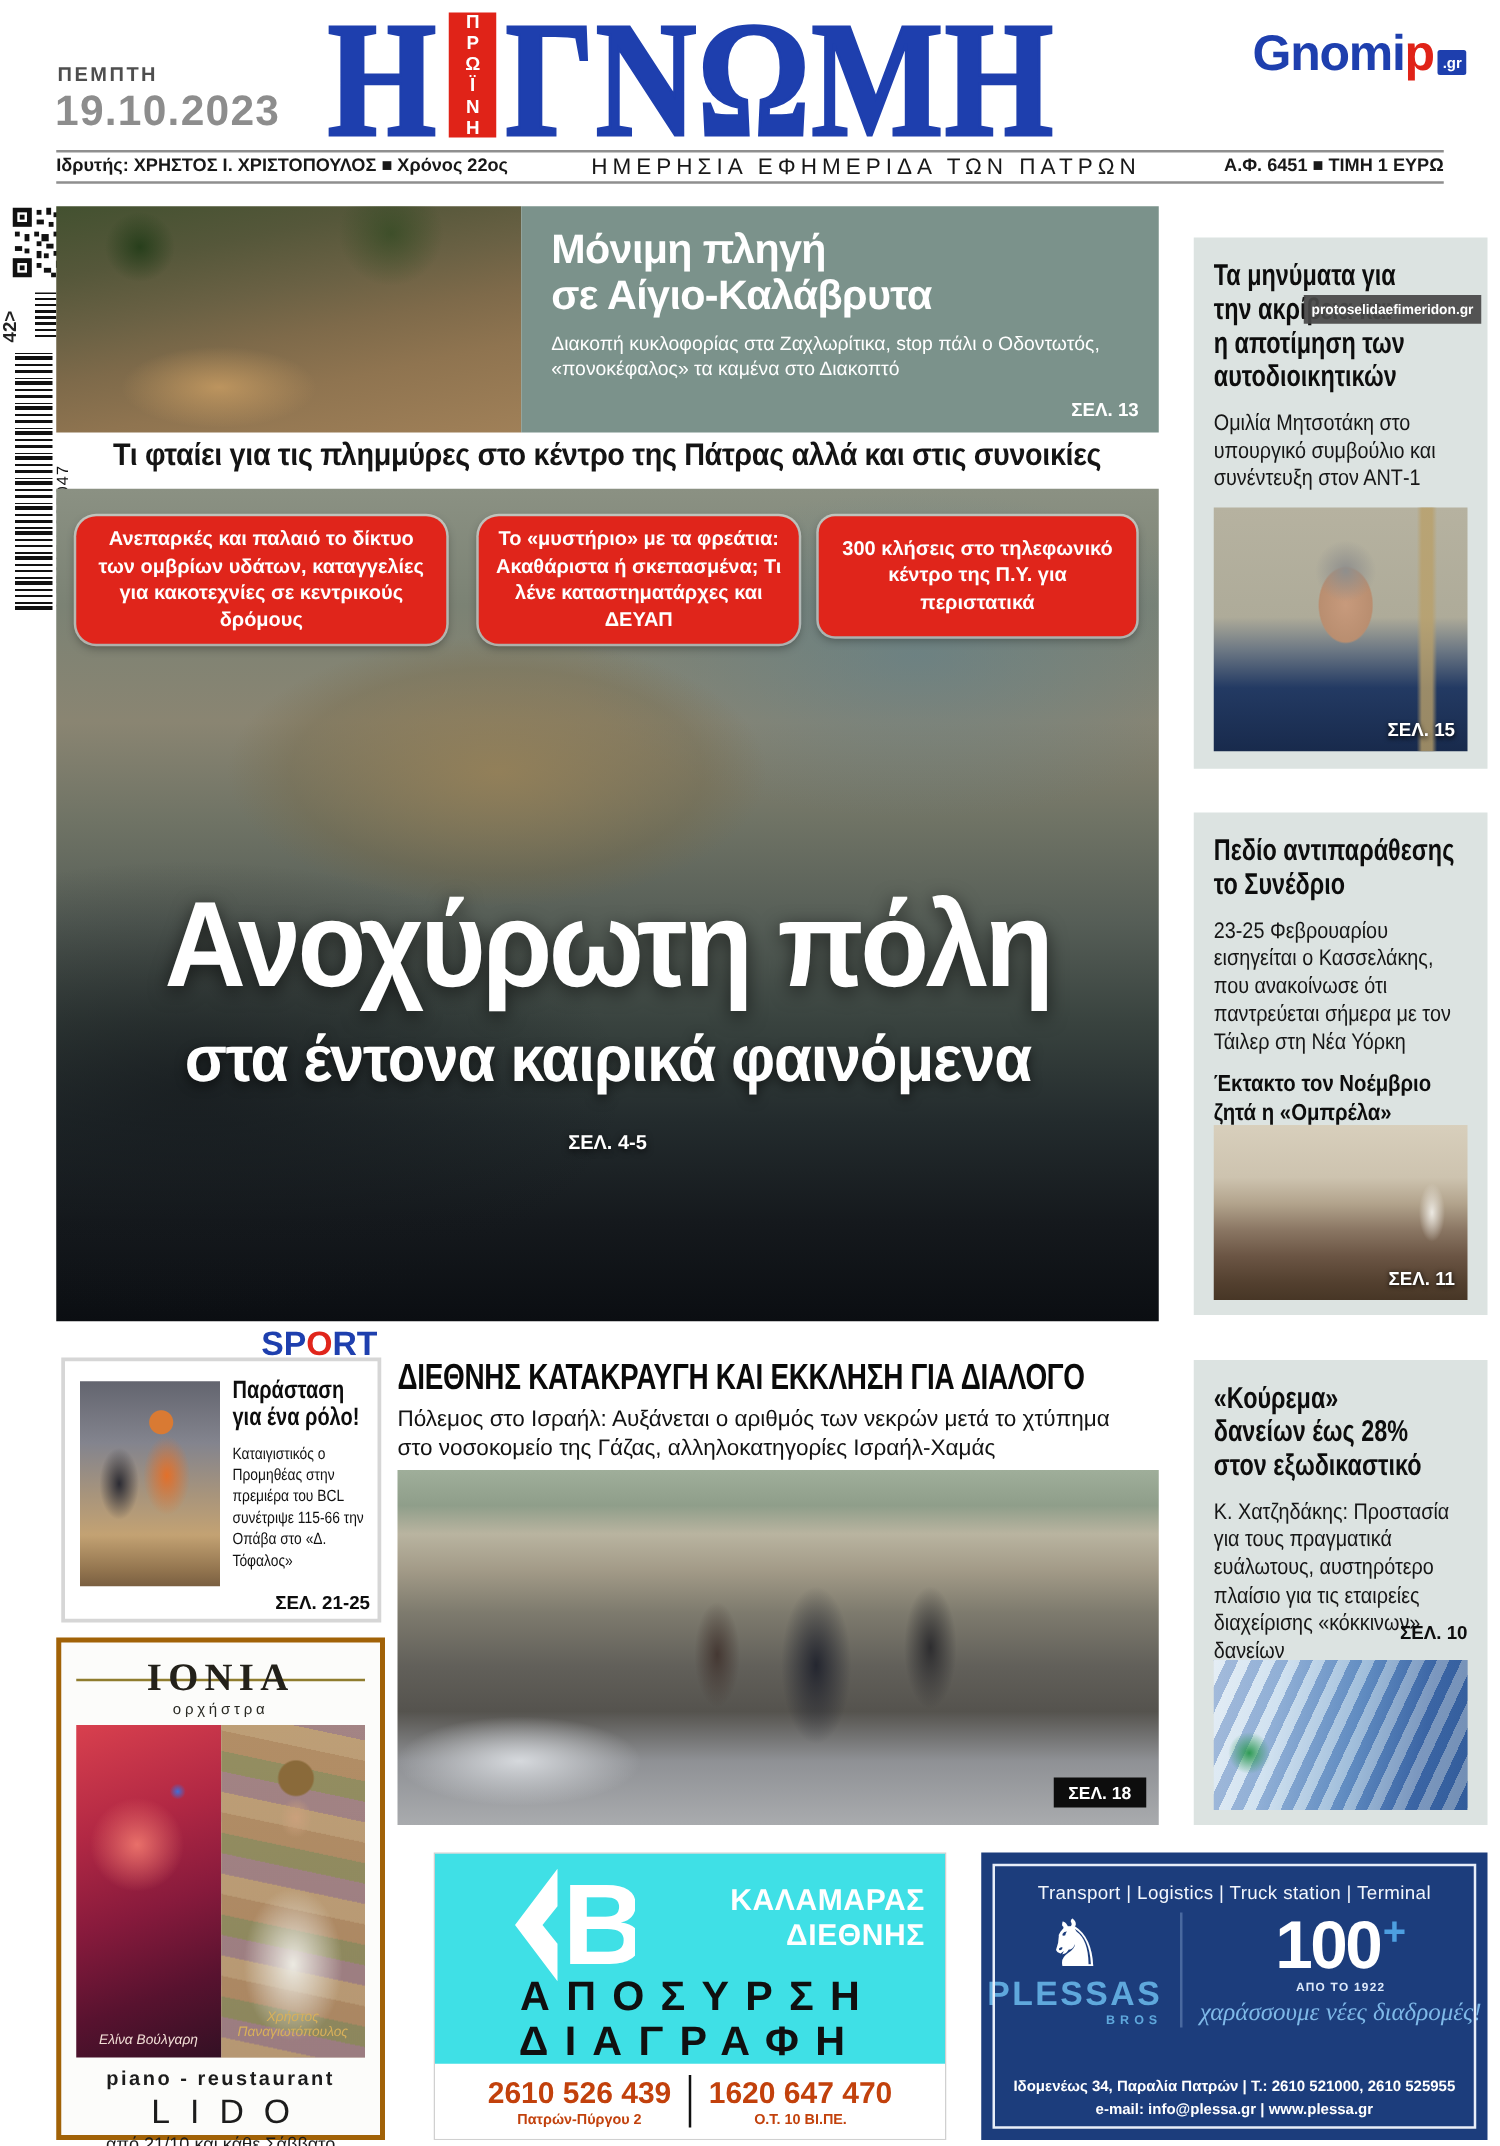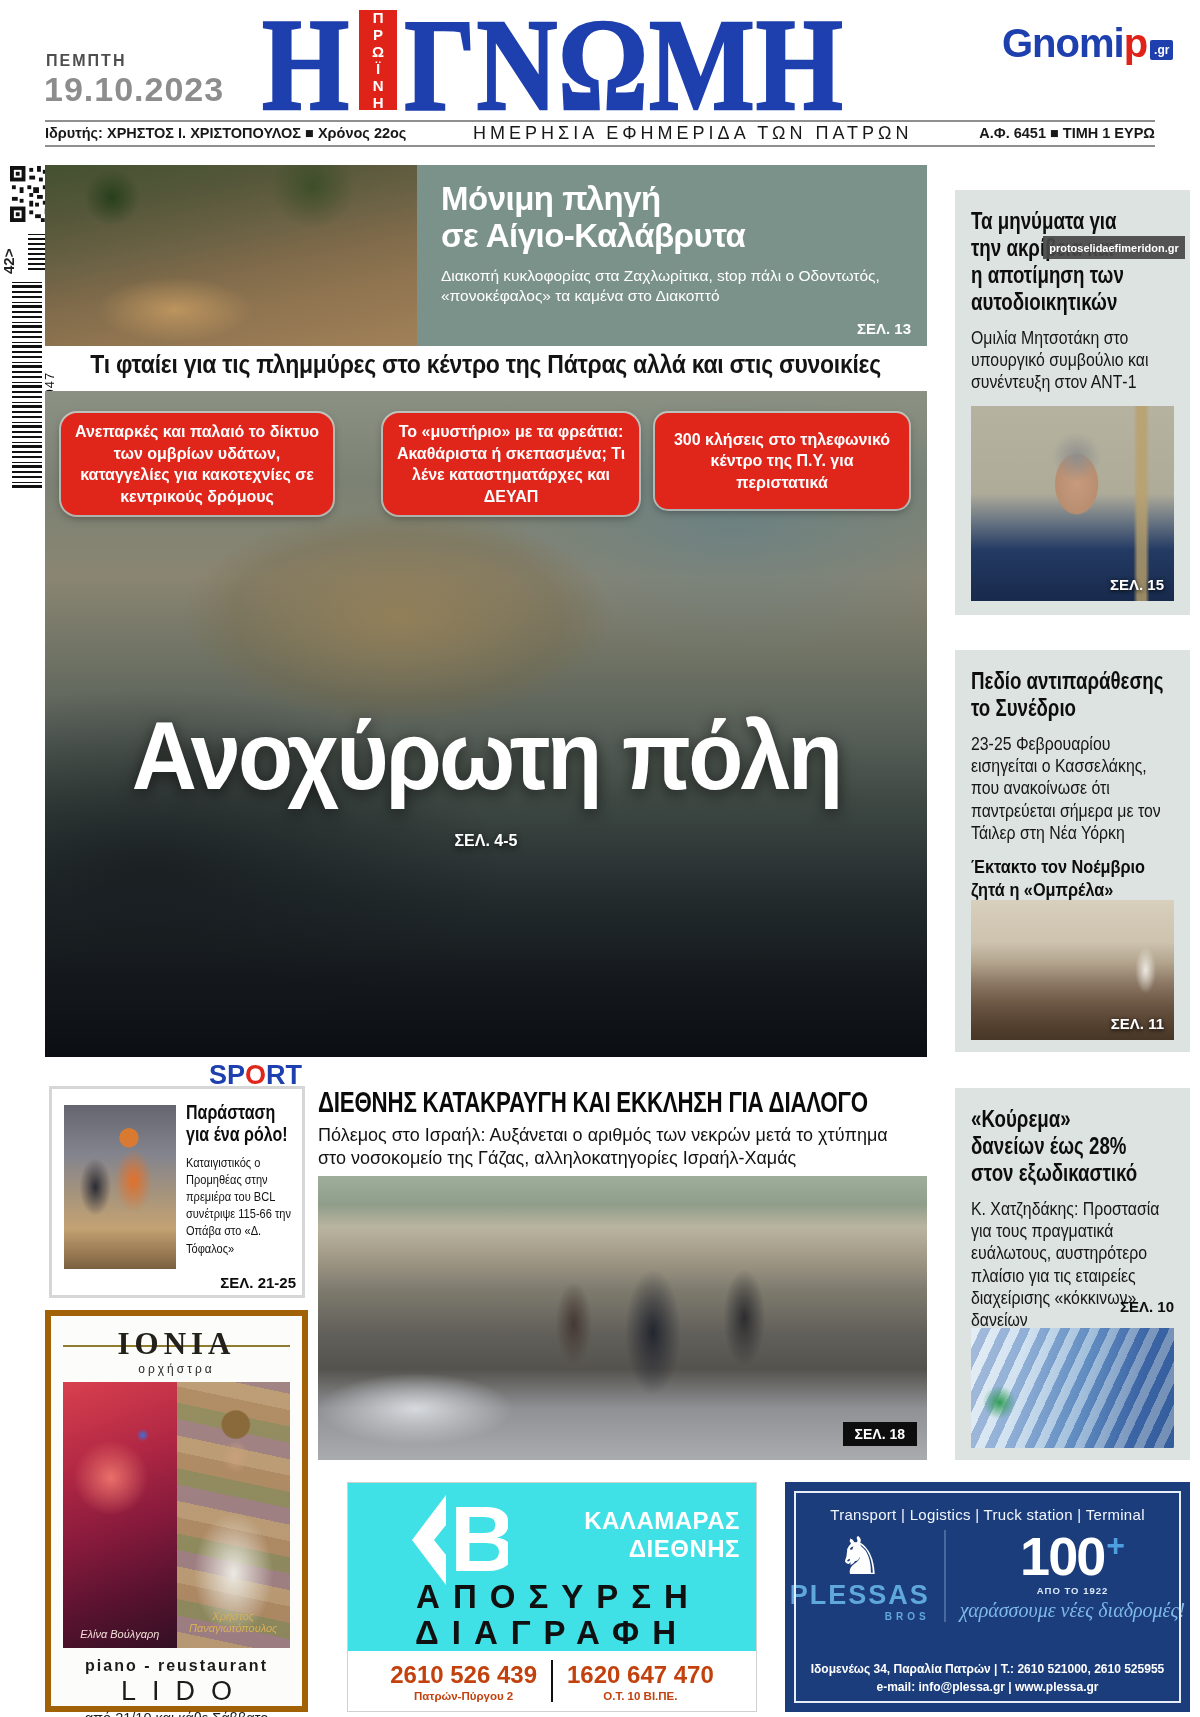--- a/index.html
+++ b/index.html
@@ -58,21 +58,21 @@
       transform:scaleX(.92);white-space:nowrap;letter-spacing:-.3px;}
   #main-photo{left:45px;top:391px;width:882px;height:666px;
      background:radial-gradient(ellipse 300px 150px at 40% 34%,rgba(150,128,86,.85),rgba(120,105,70,.35) 55%,transparent 72%),
        radial-gradient(ellipse 420px 200px at 78% 20%,rgba(92,128,142,.55),transparent 65%),
        radial-gradient(ellipse 500px 260px at 12% 72%,rgba(18,22,26,.65),transparent 70%),
        linear-gradient(180deg,#8b9183 0%,#7b8274 14%,#8a8572 28%,#6f7365 40%,#565e57 52%,#39433f 64%,#232b2d 76%,#15191d 88%,#0b0e12 100%);}
   .kicker{position:absolute;top:22px;background:#e0251b;border-radius:16px;color:#fff;display:flex;
       align-items:center;justify-content:center;text-align:center;font-weight:bold;font-size:16px;
       line-height:1.35;padding:8px 10px;box-sizing:border-box;min-height:96px;
       box-shadow:0 0 0 2px rgba(255,255,255,.5),0 3px 8px rgba(0,0,0,.35);}
-  #kick1{left:16px;width:272px;}
+  #kick1{left:16px;width:296px;}
   #kick2{left:338px;width:256px;}
   #kick3{left:610px;width:254px;border-radius:13px;}
   #main-headline{position:absolute;left:0;right:0;top:316px;text-align:center;color:#fff;}
   #mh1{font-size:97px;font-weight:bold;letter-spacing:-3px;line-height:1;display:inline-block;
       transform:scaleX(.93);text-shadow:0 4px 16px rgba(0,0,0,.6);}
   #mh2{display:block;margin-top:14px;}
   #mh2 span{font-size:52px;font-weight:bold;letter-spacing:-1px;display:inline-block;
       transform:scaleX(.95);text-shadow:0 3px 10px rgba(0,0,0,.6);}
   #mh-page{margin-top:28px;font-size:16px;font-weight:bold;text-shadow:0 2px 6px rgba(0,0,0,.8);}
 
@@ -128,21 +128,21 @@
   #world-photo{left:318px;top:1176px;width:609px;height:284px;
      background:radial-gradient(ellipse 40px 90px at 55% 55%,rgba(25,28,40,.85),transparent 70%),
        radial-gradient(ellipse 30px 70px at 70% 50%,rgba(30,30,35,.8),transparent 70%),
        radial-gradient(ellipse 26px 60px at 42% 52%,rgba(60,45,40,.8),transparent 70%),
        radial-gradient(ellipse 150px 55px at 16% 82%,#d6d9dd,transparent 65%),
        linear-gradient(180deg,#9fae9a 0%,#8f9e8a 10%,#b9b4a0 18%,#a39b88 28%,#7e7b6e 40%,#62605a 55%,#55534e 68%,#8f9195 82%,#a9abae 100%);}
   #world-page{position:absolute;right:10px;bottom:14px;background:#0d0d0d;color:#fff;font-size:14px;
       font-weight:bold;padding:4px 12px;}
 
   
-  #ionia{left:45px;top:1310px;width:263px;height:402px;background:#fcfcfa;border:6px solid #a16207;
+  #ionia{left:45px;top:1310px;width:263px;height:402px;background:#fcfcfa;border:4px solid #a16207;
       box-sizing:border-box;text-align:center;}
   #ionia-brandwrap{position:relative;margin-top:10px;height:36px;}
   #ionia-brandwrap::before{content:"";position:absolute;left:12px;right:12px;top:19px;height:2px;background:#8f7c2e;}
   #ionia-brand{position:relative;font-family:"Liberation Serif","DejaVu Serif",serif;font-size:31px;
       letter-spacing:5px;color:#23211a;font-weight:bold;}
   #ionia-sub{font-size:12px;letter-spacing:3px;color:#2a2a24;}
   #ionia-photos{display:flex;margin:6px 12px 0 12px;height:266px;}
   #ionia-ph-l{flex:1;position:relative;
      background:radial-gradient(circle 8px at 70% 20%,#3f6fd8,transparent 80%),
        radial-gradient(circle 50px at 42% 36%,rgba(240,120,110,.9),transparent 75%),
@@ -286,20 +286,21 @@
   <div class="abs" id="strapline">
     <span>Τι φταίει για τις πλημμύρες στο κέντρο της Πάτρας αλλά και στις συνοικίες</span>
   </div>
 
   <div class="abs" id="main-photo">
     <div class="kicker" id="kick1">Ανεπαρκές και παλαιό το δίκτυο των ομβρίων υδάτων, καταγγελίες για κακοτεχνίες σε κεντρικούς δρόμους</div>
     <div class="kicker" id="kick2">Το «μυστήριο» με τα φρεάτια: Ακαθάριστα ή σκεπασμένα; Τι λένε καταστηματάρχες και ΔΕΥΑΠ</div>
     <div class="kicker" id="kick3">300 κλήσεις στο τηλεφωνικό κέντρο της Π.Υ. για περιστατικά</div>
     <div id="main-headline">
       <span id="mh1">Ανοχύρωτη πόλη</span>
+      <span id="mh2"><span>στα έντονα καιρικά φαινόμενα</span></span>
       <div id="mh-page">ΣΕΛ. 4-5</div>
     </div>
   </div>
 
   <div class="abs panel" id="panel1">
     <div class="t">Τα μηνύματα για
 την ακρίβεια και
 η αποτίμηση των
 αυτοδιοικητικών</div>
     <div class="s">Ομιλία Μητσοτάκη στο υπουργικό συμβούλιο και συνέντευξη στον ΑΝΤ-1</div>

